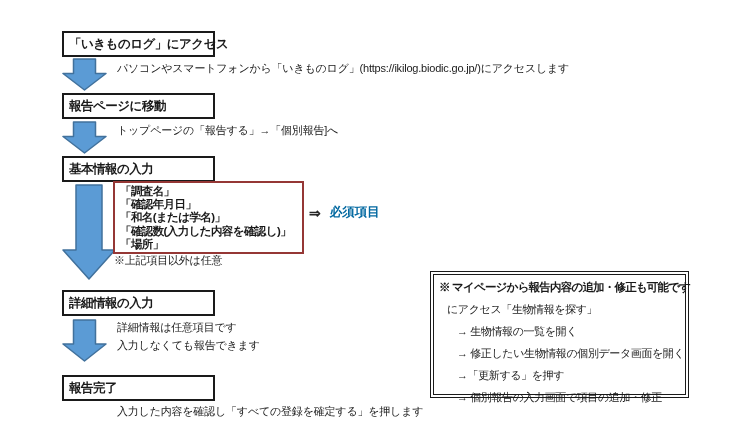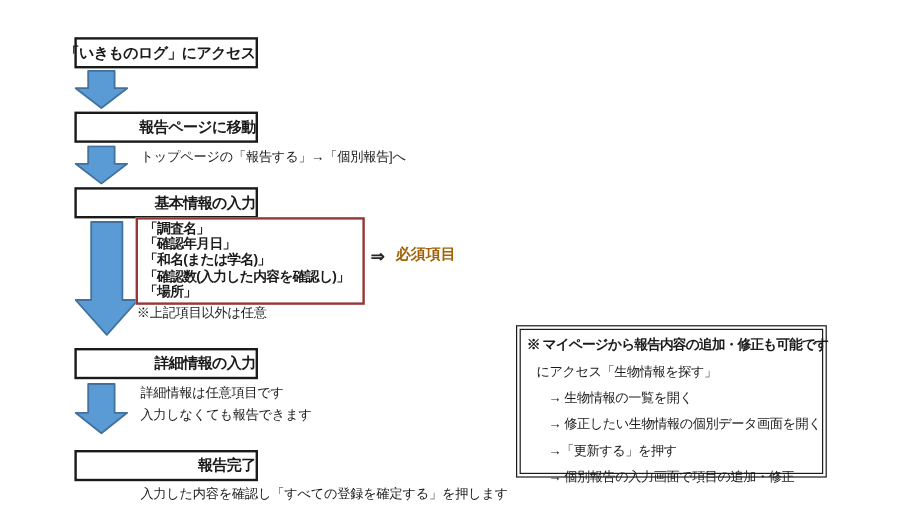--- a/index.html
+++ b/index.html
@@ -20,21 +20,20 @@
     box-sizing: border-box;
     border: 2px solid #1a1a1a;
     background: #ffffff;
     display: flex;
     align-items: center;
     padding-left: 5px;
     font-size: 12.5px;
     font-weight: bold;
     letter-spacing: -0.5px;
     white-space: nowrap;
-    justify-content: flex-end;
   }
   .step1 { top: 31px; }
   .step2 { top: 93px; }
   .step3 { top: 156px; }
   .step4 { top: 290px; }
   .step5 { top: 375px; }
 
   .desc {
     position: absolute;
     font-size: 11px;
@@ -77,21 +76,21 @@
   .required-pointer {
     position: absolute;
     left: 309px;
     top: 204px;
     display: flex;
     align-items: center;
     gap: 9px;
     white-space: nowrap;
   }
   .arrow-glyph { font-size: 14px; font-weight: bold; color: #262626; }
-  .required-label { font-size: 12.5px; font-weight: bold; color: #a16207; }
+  .required-label { font-size: 12.5px; font-weight: bold; color: #0369a1; }
 
   .side-note {
     position: absolute;
     left: 430px;
     top: 271px;
     width: 259px;
     height: 127px;
     box-sizing: border-box;
     border: 4px double #1a1a1a;
     background: #ffffff;
@@ -118,20 +117,21 @@
 <div class="canvas">
 
   <div class="step-box step1">
     <span>「いきものログ」にアクセス</span>
   </div>
   <div class="arrow arrow1">
     <svg width="45" height="33" viewBox="0 0 45 33">
       <polygon points="11.5,1 33.5,1 33.5,15.5 44,15.5 22.5,32 1,15.5 11.5,15.5" fill="#5B9BD5"></polygon>
     </svg>
   </div>
+  <div class="desc desc1">パソコンやスマートフォンから「いきものログ」(https://ikilog.biodic.go.jp/)にアクセスします</div>
 
   <div class="step-box step2">
     <span>報告ページに移動</span>
   </div>
   <div class="arrow arrow2">
     <svg width="45" height="33" viewBox="0 0 45 33">
       <polygon points="11.5,1 33.5,1 33.5,15.5 44,15.5 22.5,32 1,15.5 11.5,15.5" fill="#5B9BD5"></polygon>
     </svg>
   </div>
   <div class="desc desc2">トップページの「報告する」→「個別報告]へ</div>

